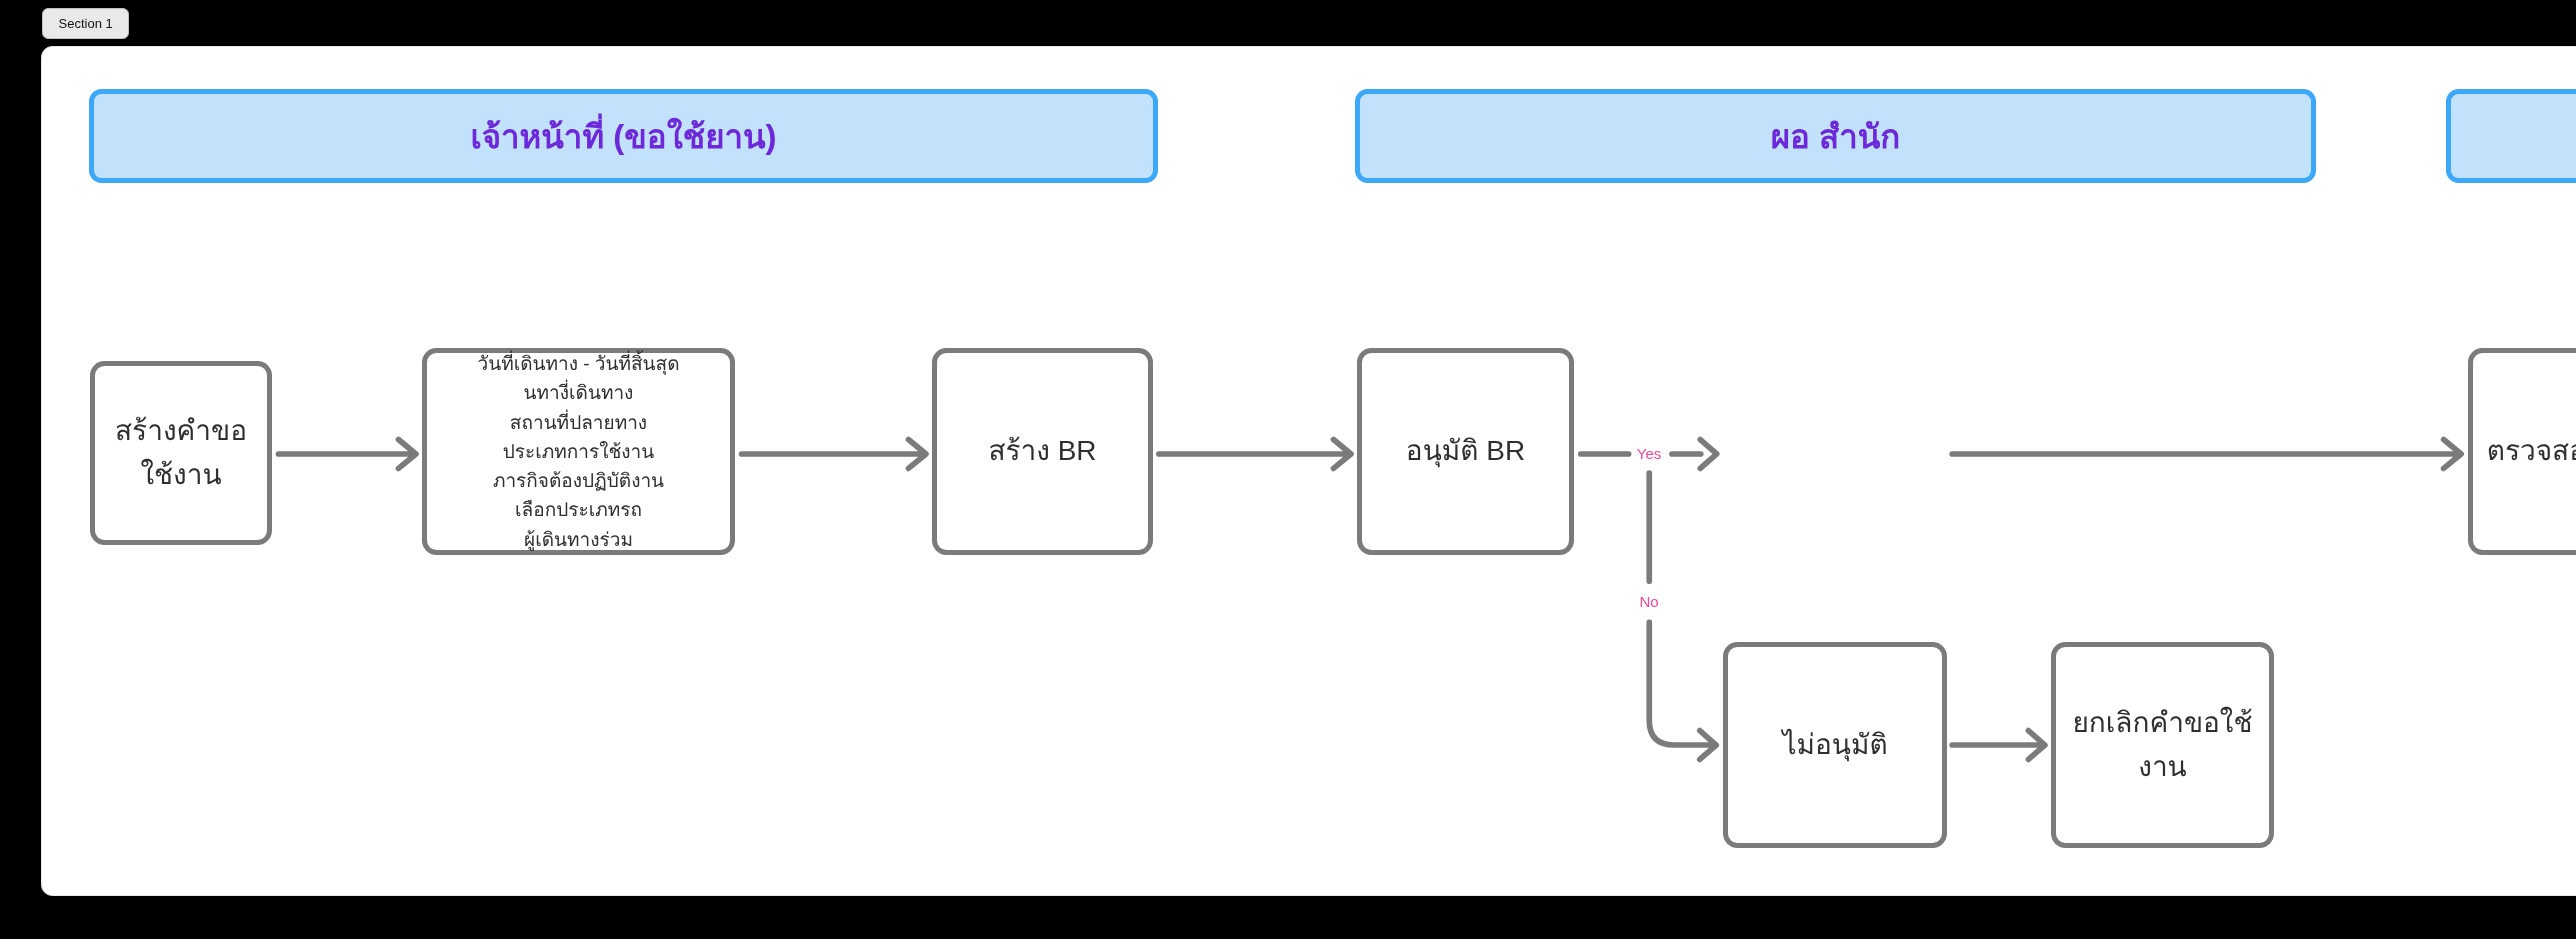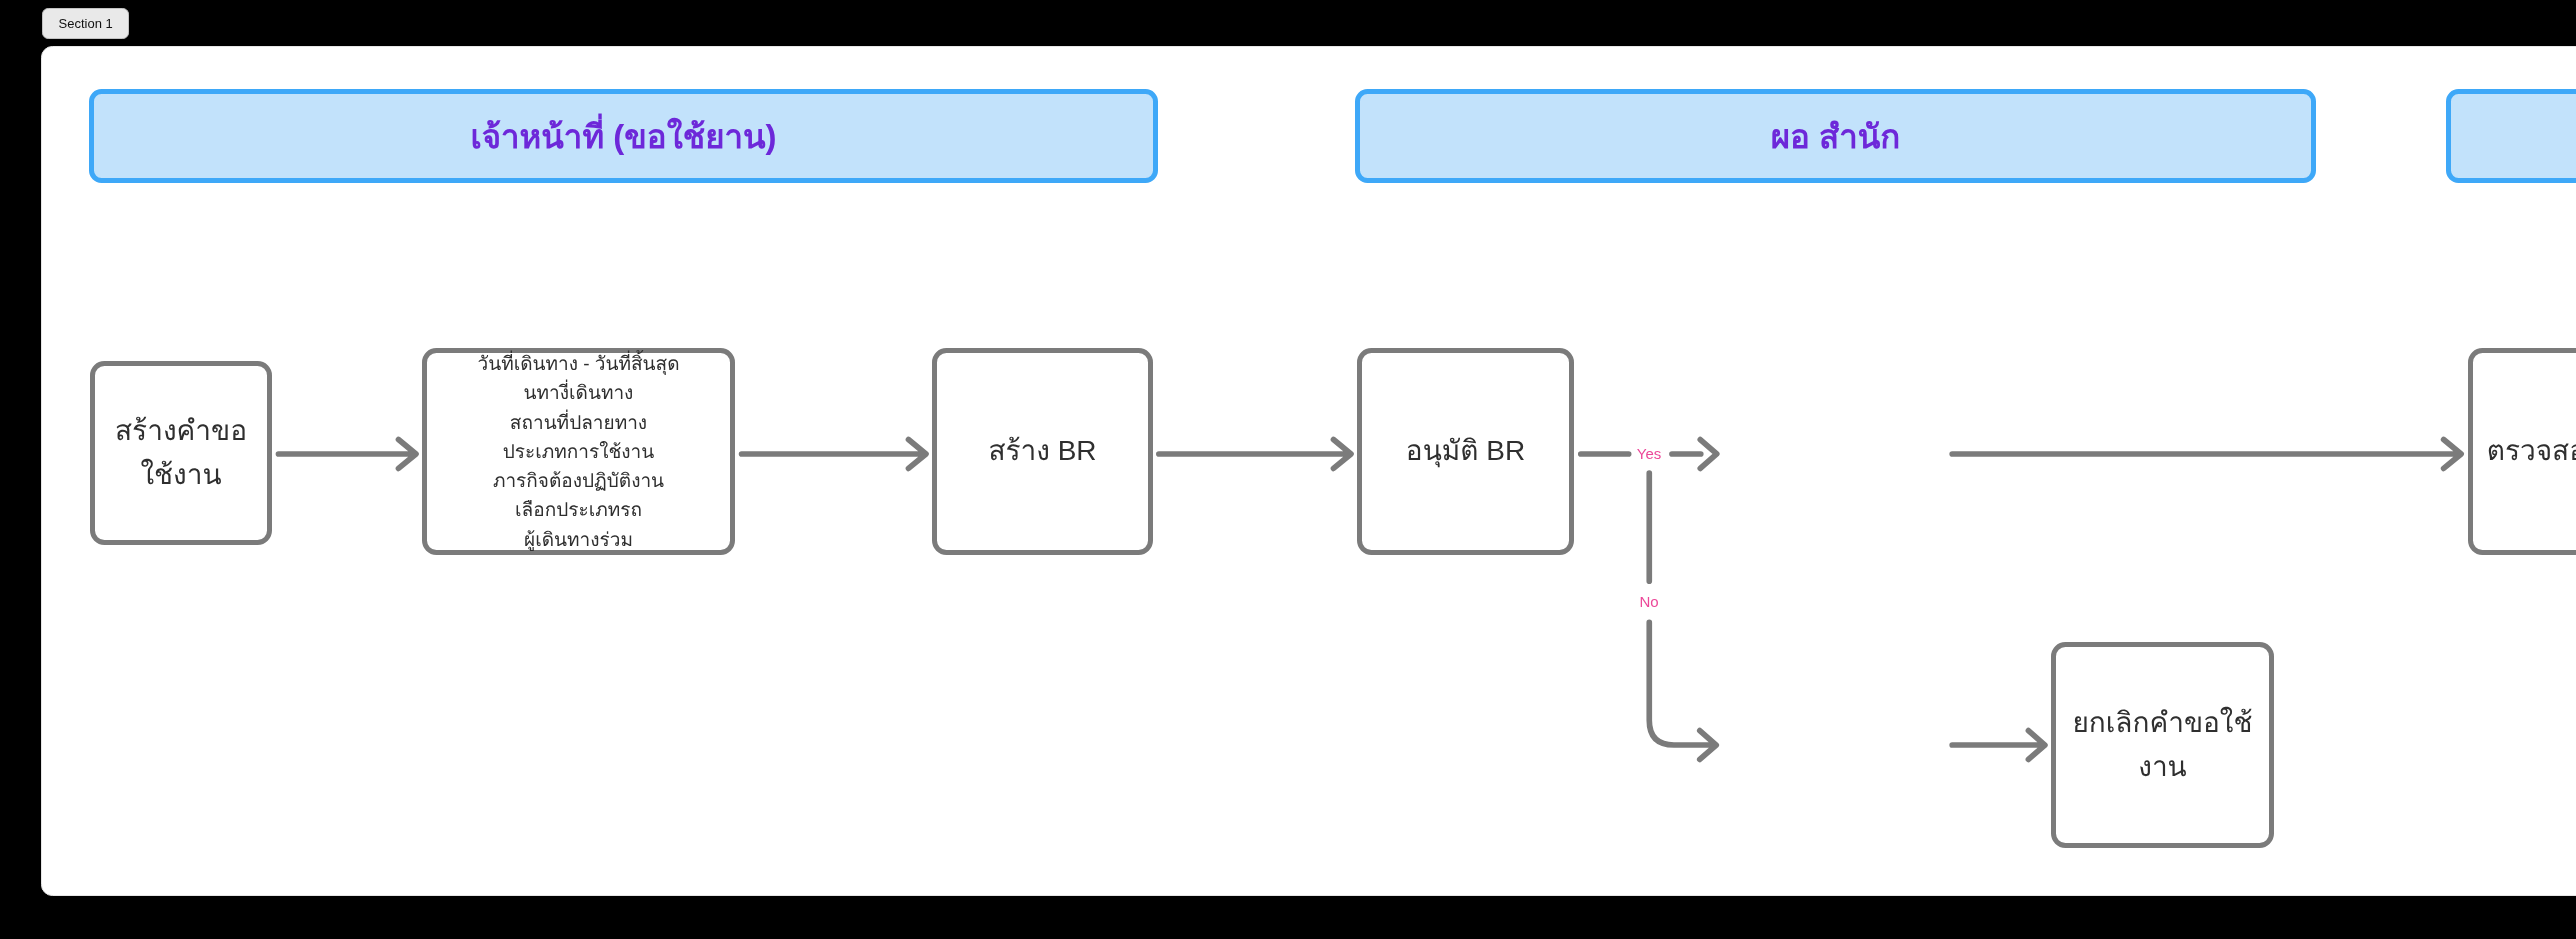--- a/index.html
+++ b/index.html
@@ -105,20 +105,23 @@
 
       <div class="node" style="left:1315px; top:301px; width:217px; height:207px;">
         <span>อนุมัติ BR</span>
       </div>
 
 
       <div class="node" style="left:2426px; top:301px; width:221px; height:207px;">
         <span>ตรวจสอบคิวรถ</span>
       </div>
 
+      <div class="node" style="left:1681px; top:595px; width:224px; height:206px;">
+        <span>ไม่อนุมัติ</span>
+      </div>
 
       <div class="node" style="left:2009px; top:595px; width:223px; height:206px;">
         <span>ยกเลิกคำขอใช้งาน</span>
       </div>
 
     </div>
   </div>
 </div>
 
 

